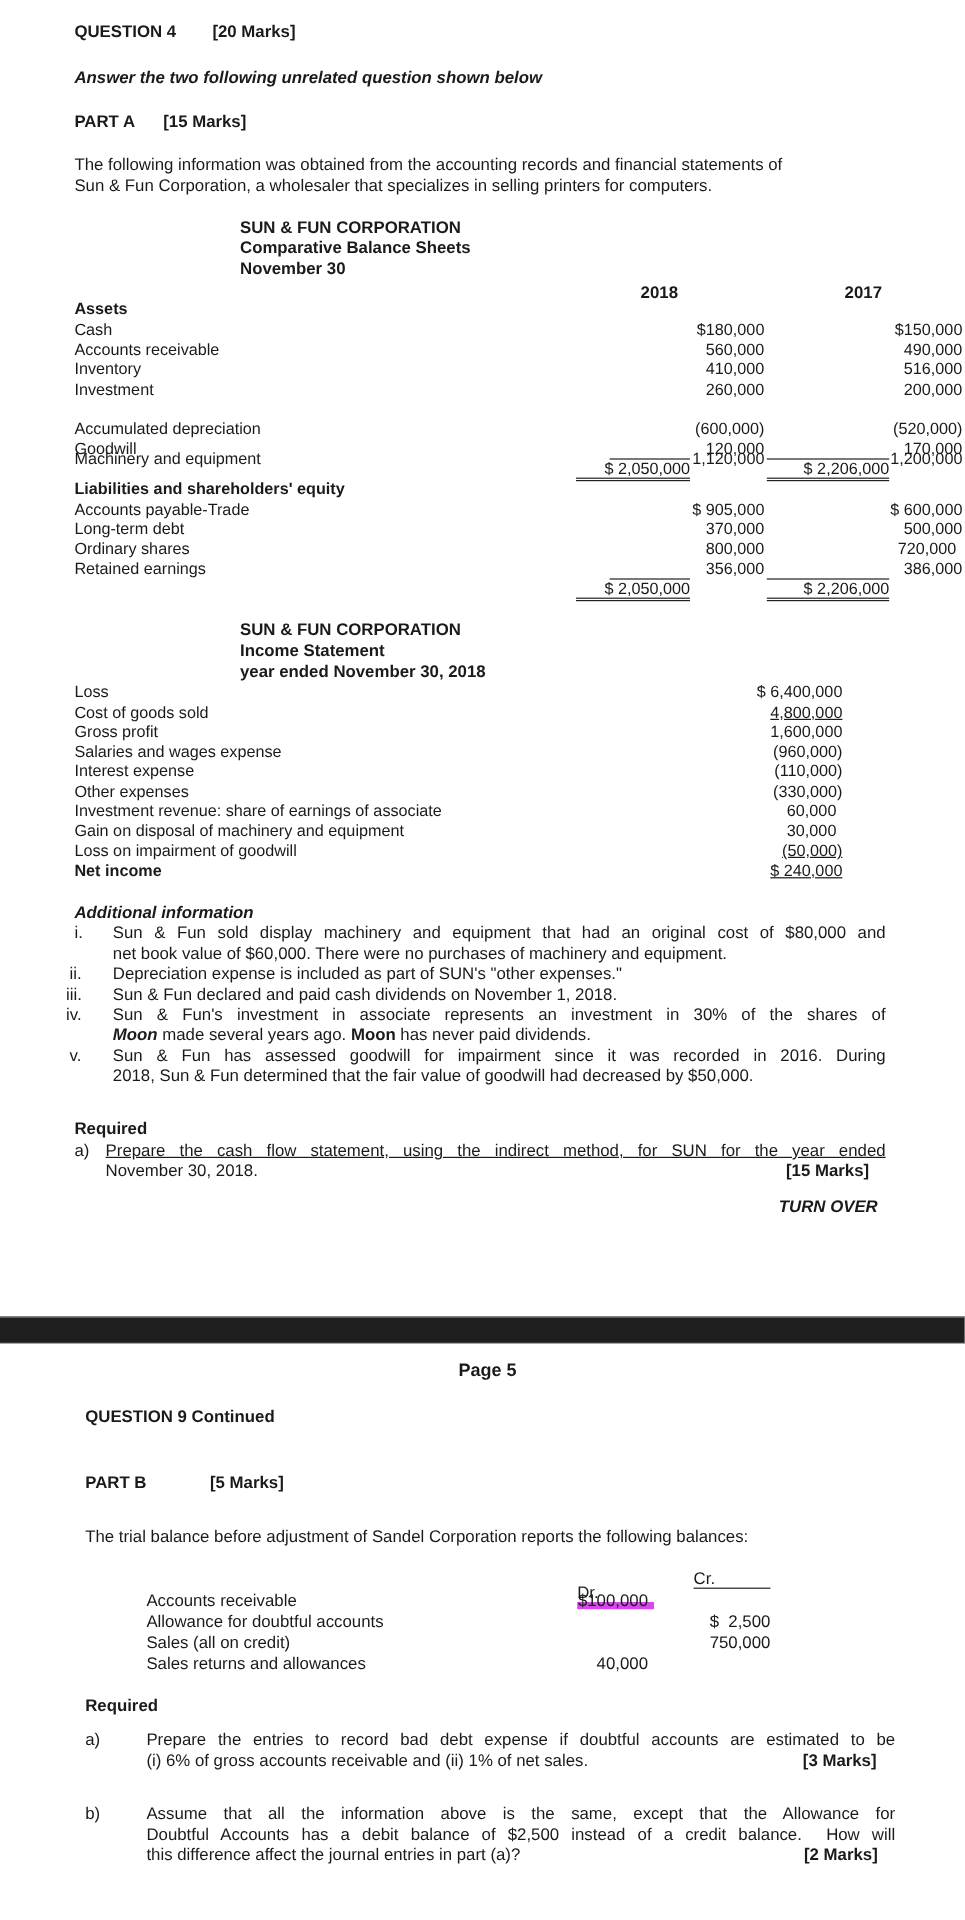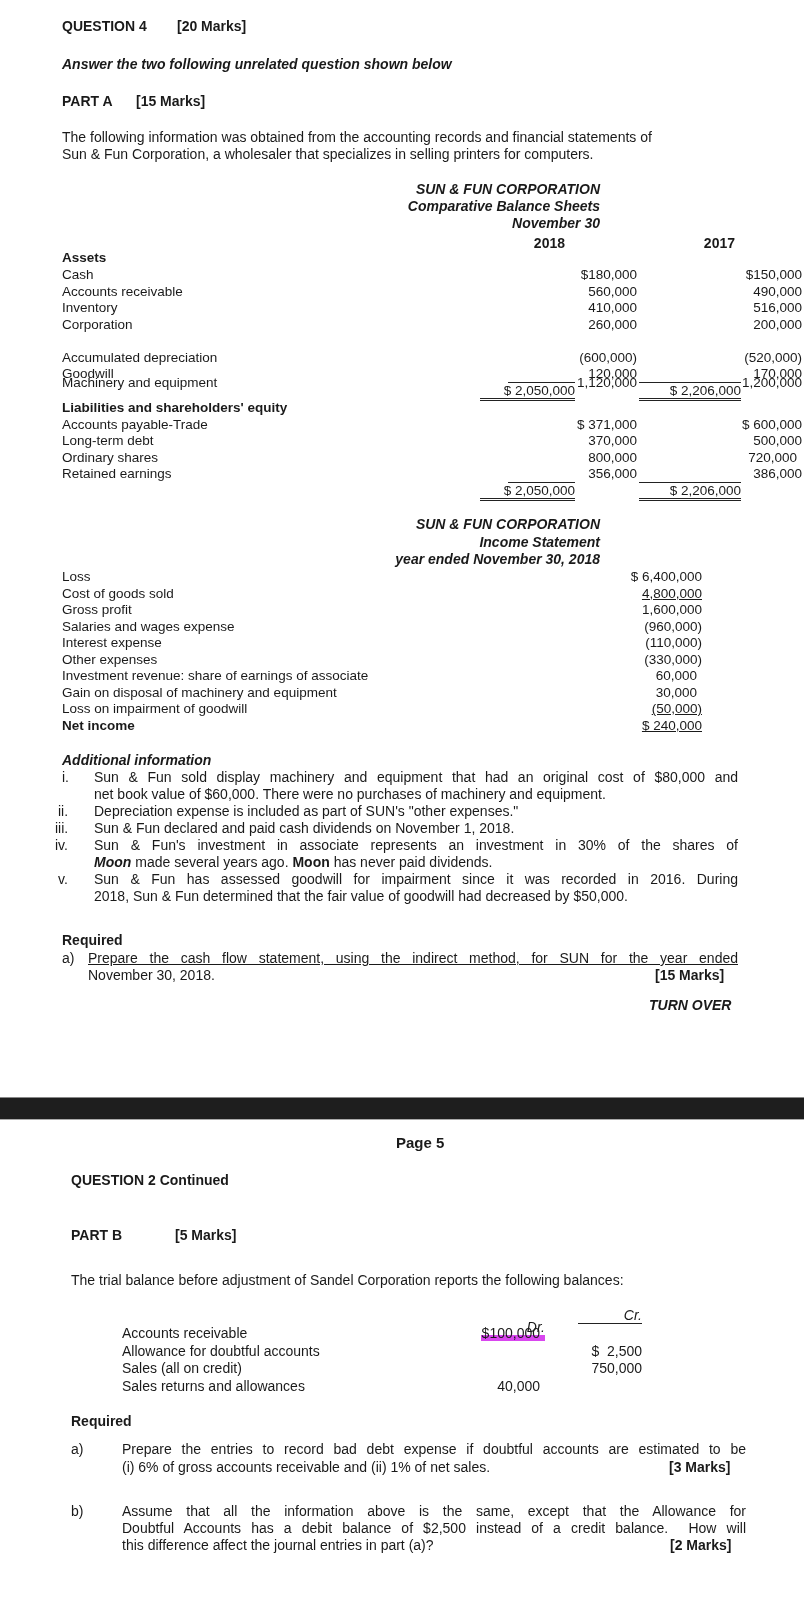--- a/index.html
+++ b/index.html
@@ -1,21 +1,21 @@
 <!DOCTYPE html>
 <html><head>
 <meta charset="utf-8">
 <style>
   * { box-sizing: border-box; margin: 0; padding: 0; }
   html, body { width: 804px; height: 1600px; background: #ffffff; overflow: hidden; }
   body { font-family: "Liberation Sans", sans-serif; color: #1a1a1a; position: relative; font-size: 14px; }
   .abs { position: absolute; white-space: nowrap; }
   .b { font-weight: bold; }
   .i { font-style: italic; }
-  .c { text-align: right; font-style: italic; }
+  .c { text-align: left; }
   .r { text-align: right; }
   .u { text-decoration: underline; }
   .row { position: absolute; left: 62px; width: 680px; height: 16.5px; font-size: 13.5px; line-height: 16.5px; }
   .row .lbl { position: absolute; left: 0; }
   .row .v1 { position: absolute; right: 168px; width: 120px; text-align: right; }
   .row .v2 { position: absolute; right: 0; width: 120px; text-align: right; }
   .row .vi { position: absolute; left: 520px; width: 120px; text-align: right; }
   .para { position: absolute; font-size: 14px; line-height: 16.5px; text-align: justify; }
   .band { position: absolute; left: 0; width: 804px; top: 1097px; height: 23px; background: #1e1e1e; border-top: 1px solid #888; border-bottom: 1px solid #aaa; }
   .rule { position: absolute; height: 1px; background: #222; }
@@ -51,21 +51,21 @@
     <span class="lbl">Accounts receivable</span>
     <span class="v1" style="left:415px;right:auto;width:160px;">560,000</span>
     <span class="v2" style="left:580px;right:auto;width:160px;">490,000</span>
   </div>
   <div class="row" style="top:300px;">
     <span class="lbl">Inventory</span>
     <span class="v1" style="left:415px;right:auto;width:160px;">410,000</span>
     <span class="v2" style="left:580px;right:auto;width:160px;">516,000</span>
   </div>
   <div class="row" style="top:316.5px;">
-    <span class="lbl">Corporation</span>
+    <span class="lbl">Investment</span>
     <span class="v1" style="left:415px;right:auto;width:160px;">260,000</span>
     <span class="v2" style="left:580px;right:auto;width:160px;">200,000</span>
   </div>
   <div class="row" style="top:333px;margin-top:42px;">
     <span class="lbl">Machinery and equipment</span>
     <span class="v1" style="left:415px;right:auto;width:160px;">1,120,000</span>
     <span class="v2" style="left:580px;right:auto;width:160px;">1,200,000</span>
   </div>
   <div class="row" style="top:349.5px;">
     <span class="lbl">Accumulated depreciation</span>
@@ -82,21 +82,21 @@
 <div class="rule" style="left:639px;width:102px;top:382px;"></div>
 <div class="abs r" style="left:480px;width:95px;top:383px;font-size:13.5px;line-height:15px;border-bottom:3px double #222;">$ 2,050,000</div>
 <div class="abs r" style="left:639px;width:102px;top:383px;font-size:13.5px;line-height:15px;border-bottom:3px double #222;">$ 2,206,000</div>
 
 <div class="row" style="top:400px;">
   <span class="lbl b">Liabilities and shareholders' equity</span>
 </div>
 <div>
   <div class="row" style="top:416.5px;">
     <span class="lbl">Accounts payable-Trade</span>
-    <span class="v1" style="left:415px;right:auto;width:160px;">$ 371,000</span>
+    <span class="v1" style="left:415px;right:auto;width:160px;">$ 905,000</span>
     <span class="v2" style="left:580px;right:auto;width:160px;">$ 600,000</span>
   </div>
   <div class="row" style="top:433px;">
     <span class="lbl">Long-term debt</span>
     <span class="v1" style="left:415px;right:auto;width:160px;">370,000</span>
     <span class="v2" style="left:580px;right:auto;width:160px;">500,000</span>
   </div>
   <div class="row" style="top:449.5px;">
     <span class="lbl">Ordinary shares</span>
     <span class="v1" style="left:415px;right:auto;width:160px;">800,000</span>
@@ -184,22 +184,22 @@
 
 <div class="abs b" style="left:62px;top:932px;font-size:14px;">Required</div>
 <div class="abs" style="left:62px;top:950px;font-size:14px;">a)</div>
 <div class="para" style="left:88px;width:650px;top:950px;text-align-last:justify;text-decoration:underline;">Prepare the cash flow statement, using the indirect method, for SUN for the year ended</div>
 <div class="para" style="left:88px;top:967px;">November 30, 2018.</div>
 <div class="abs b" style="left:655px;top:967px;font-size:14px;">[15 Marks]</div>
 <div class="abs b i" style="left:649px;top:997px;font-size:14px;">TURN OVER</div>
 
 <div class="band"></div>
 
-<div class="abs b" style="left:396px;top:1134px;font-size:15px;">Page 5</div>
-<div class="abs b" style="left:71px;top:1172px;font-size:14px;">QUESTION 2 Continued</div>
+<div class="abs b" style="left:382px;top:1134px;font-size:15px;">Page 5</div>
+<div class="abs b" style="left:71px;top:1172px;font-size:14px;">QUESTION 9 Continued</div>
 
 <div class="abs b" style="left:71px;top:1227px;font-size:14px;">PART B</div>
 <div class="abs b" style="left:175px;top:1227px;font-size:14px;">[5 Marks]</div>
 
 <div class="abs" style="left:71px;top:1272px;font-size:14px;">The trial balance before adjustment of Sandel Corporation reports the following balances:</div>
 
 <div class="abs c" style="left:481px;width:64px;top:1307px;font-size:14px;border-bottom:6px solid #d946ef;margin-top:12px;">Dr.</div>
 <div class="abs c" style="left:578px;width:64px;top:1307px;font-size:14px;border-bottom:1px solid #222;">Cr.</div>
 
 <div>

